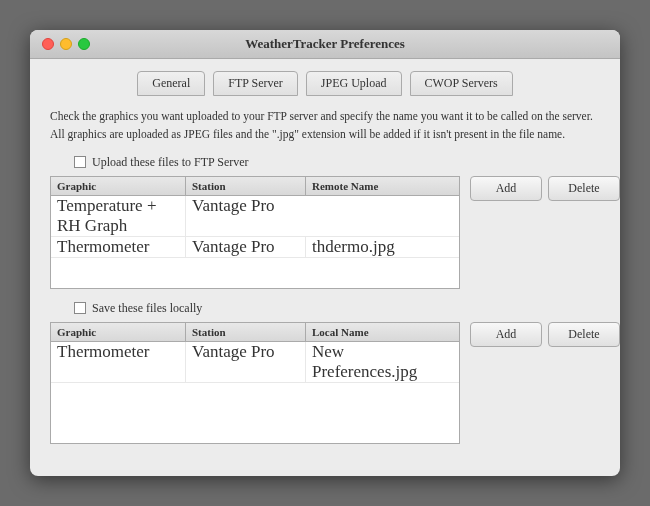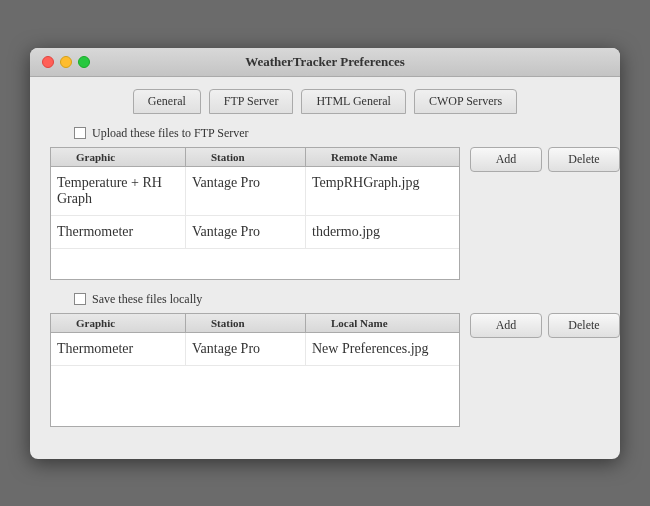--- a/index.html
+++ b/index.html
@@ -128,40 +128,39 @@
       background: linear-gradient(to bottom, #e8e8e8, #d8d8d8);
       border-bottom: 1px solid #aaa;
     }
 
     .table-header-cell {
       padding: 3px 6px;
       font-size: 11px;
       font-weight: bold;
       color: #333;
       border-right: 1px solid #aaa;
-      margin-left: 19px;
     }
 
     .table-header-cell:last-child {
       border-right: none;
     }
 
     .table-row {
       display: grid;
       grid-template-columns: 135px 120px 1fr;
       border-bottom: 1px solid #e8e8e8;
     }
 
     .table-row:last-child {
       border-bottom: none;
     }
 
     .table-cell {
-      padding: 8px 6px;
-      font-size: 14px;
+      padding: 0 6px;
+      font-size: 17px;
       color: #333;
       border-right: 1px solid #e8e8e8;
     }
 
     .table-cell:last-child {
       border-right: none;
     }
 
     .table-spacer {
       height: 30px;
@@ -204,42 +203,42 @@
       <div class="traffic-light maximize"></div>
     </div>
     <span class="title-bar-title">WeatherTracker Preferences</span>
   </div>
 
   <div class="content">
 
     <div class="tabs">
       <div class="tab">General</div>
       <div class="tab">FTP Server</div>
-      <div class="tab">HTML General</div>
+      <div class="tab">JPEG Upload</div>
       <div class="tab">CWOP Servers</div>
     </div>
 
+    <div class="description">Check the graphics you want uploaded to your FTP server and specify the name you want it to be called on the server. All graphics are uploaded as JPEG files and the ".jpg" extension will be added if it isn't present in the file name.</div>
 
     <div class="section">
       <div class="section-header">
         <div class="checkbox"></div>
         <span class="section-label">Upload these files to FTP Server</span>
       </div>
       <div class="section-with-buttons">
         <div>
           <div class="table-container">
             <div class="table-header">
               <div class="table-header-cell">Graphic</div>
               <div class="table-header-cell">Station</div>
               <div class="table-header-cell">Remote Name</div>
             </div>
             <div class="table-row">
               <div class="table-cell">Temperature + RH Graph</div>
               <div class="table-cell">Vantage Pro</div>
-              <div class="table-cell">TempRHGraph.jpg</div>
             </div>
             <div class="table-row">
               <div class="table-cell">Thermometer</div>
               <div class="table-cell">Vantage Pro</div>
               <div class="table-cell">thdermo.jpg</div>
             </div>
             <div class="table-spacer"></div>
           </div>
         </div>
         <div class="buttons-column">

